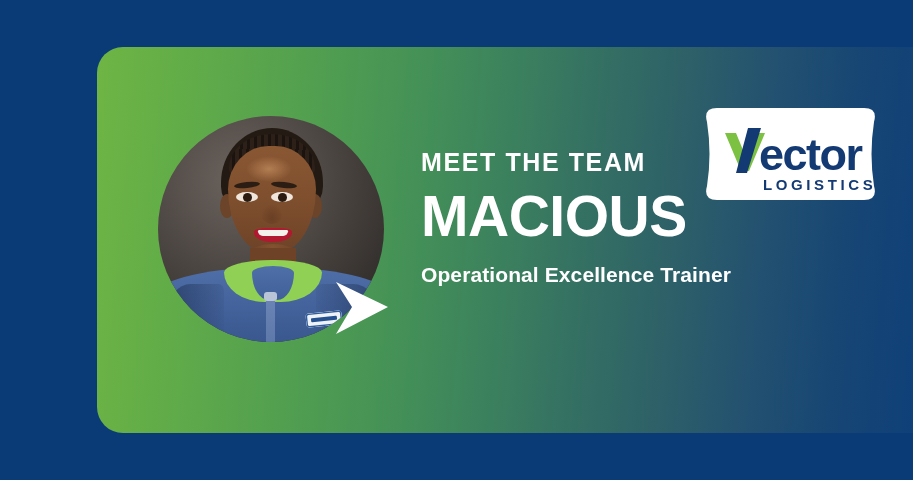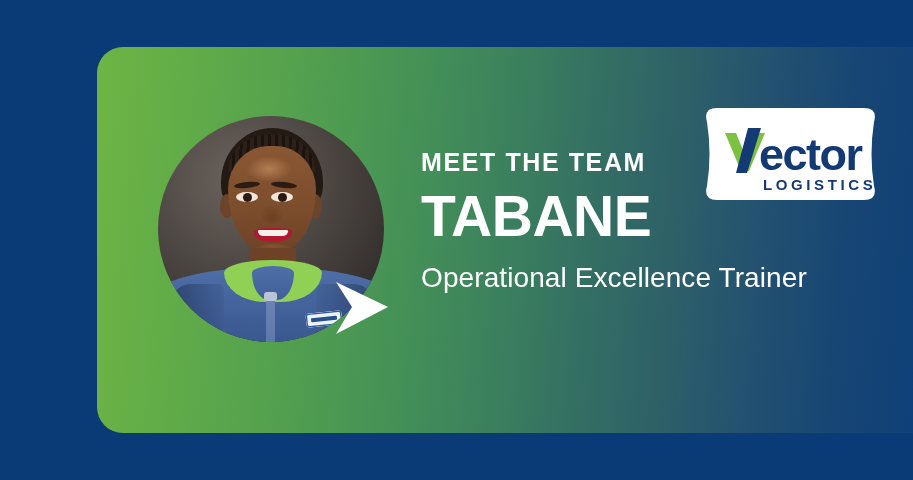--- a/index.html
+++ b/index.html
@@ -271,22 +271,22 @@
   .bigname {
     font-size: 57px;
     font-weight: bold;
     color: #ffffff;
     letter-spacing: -0.5px;
     line-height: 0.98;
     margin: 0;
   }
   #name-line2 { margin-top: 2px; }
   #role {
-    font-size: 28px;
-    font-weight: normal;
+    font-size: 21px;
+    font-weight: bold;
     color: #ffffff;
     letter-spacing: 0.1px;
     line-height: 1;
     margin-top: 19px;
   }
 
   
   #logo-badge {
     position: absolute;
     left: 703px;
@@ -333,21 +333,21 @@
     </div>
 
     <div id="play-arrow" style="left:235px; top:233px;">
       <svg width="60" height="56" viewBox="0 0 60 56" xmlns="http://www.w3.org/2000/svg">
         <path d="M4 2 L56 27 L4 54 L20 27 Z" fill="#ffffff"></path>
       </svg>
     </div>
 
     <div id="textblock" style="left:324px; top:103px;">
       <div id="kicker">MEET THE TEAM</div>
-      <div class="bigname" id="name-line2">TABANE</div>
+      <div class="bigname" id="name-line2">MACIOUS</div>
       <div id="role">Operational Excellence Trainer</div>
     </div>
 
     <div id="logo-badge" style="left:606px; top:37px;">
       <svg width="175" height="92" viewBox="0 0 175 92" xmlns="http://www.w3.org/2000/svg">
 
         <path d="M14 0 H161 Q175 0 171 14 Q166 46 171 78 Q175 92 161 92 H14 Q0 92 4 78 Q9 46 4 14 Q0 0 14 0 Z" fill="#ffffff"></path>
 
         <g>
           <path d="M22 25 L33 25 L42 47 L51 25 L62 25 L46 63 L38 63 Z" fill="#7cc142"></path>

